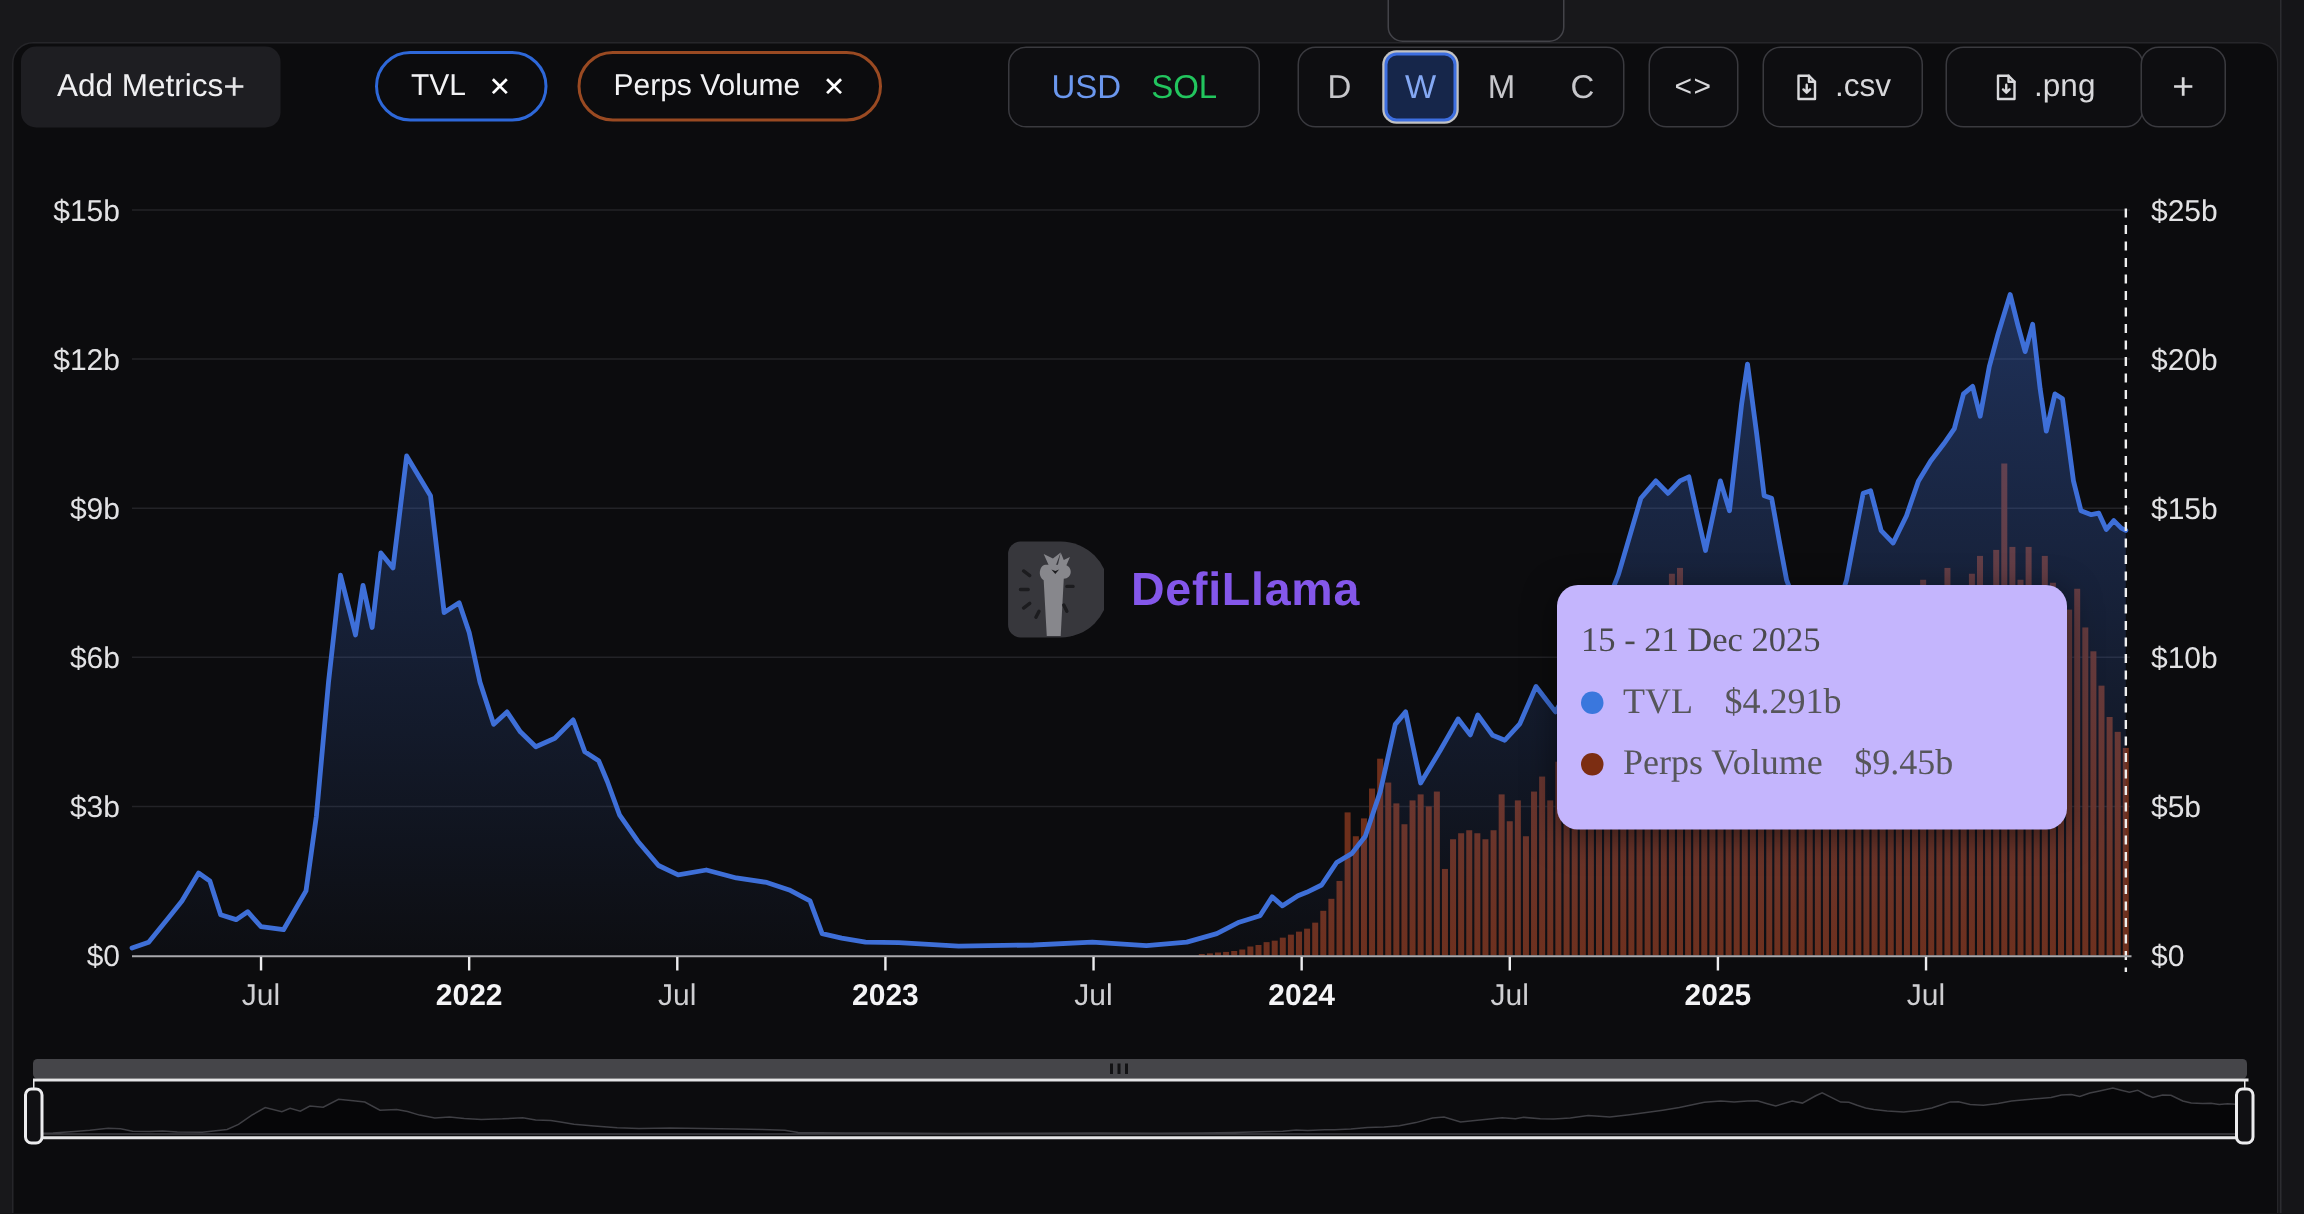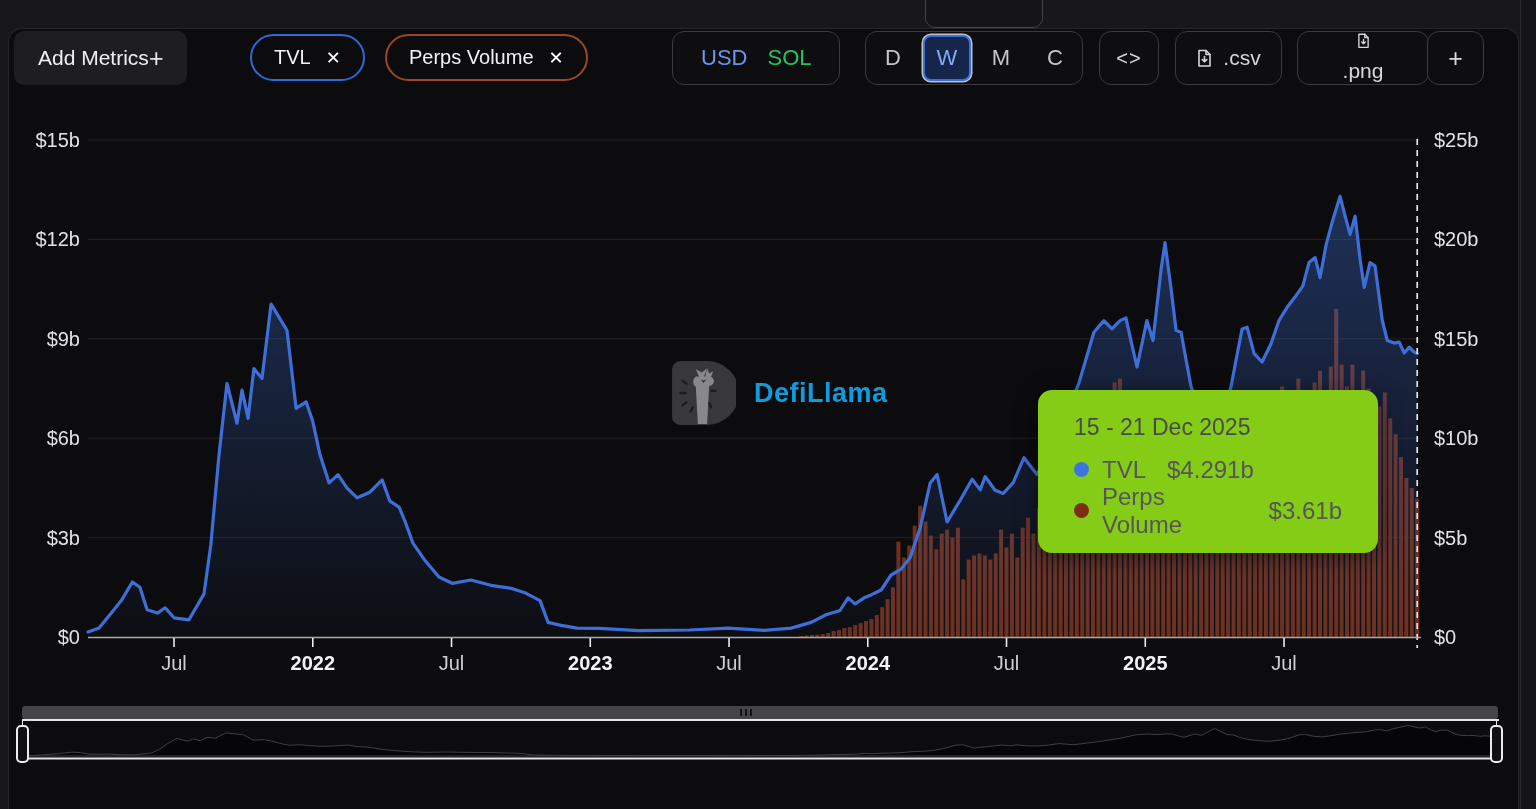--- a/index.html
+++ b/index.html
@@ -25,30 +25,30 @@
   .seg-currency .opt.sel{color:#6B97EE;}
   .seg-intervals{left:865px;width:218px;font-size:22px;}
   .seg-intervals .opt{flex:1;display:flex;align-items:center;justify-content:center;color:#C6C6CA;cursor:pointer;height:100%;}
   .seg-intervals .opt.sel{flex:none;width:48px;height:46px;margin:0 3px;background:#16264A;border:2px solid #3D6EE0;
        border-radius:8px;color:#84A8F3;box-shadow:0 0 0 1.5px rgba(255,255,255,0.75);box-sizing:border-box;}
   .icon-btn{position:absolute;top:31px;height:54px;box-sizing:border-box;display:flex;align-items:center;justify-content:center;
             gap:10px;border:1px solid #3A3A3F;border-radius:12px;background:#0E0E11;color:#D8D8DB;font-size:21px;cursor:pointer;
             font-family:"Liberation Sans",sans-serif;}
   .btn-embed{left:1099px;width:60px;font-size:20px;letter-spacing:1px;}
   .btn-csv{left:1175px;width:107px;}
-  .btn-png{left:1297px;width:132px;flex-direction:column;}
+  .btn-png{left:1297px;width:132px;}
   .btn-plus{left:1427px;width:57px;font-size:25px;}
 
   
   .chart-svg{position:absolute;left:0;top:0;}
   .watermark{position:absolute;left:670px;top:360px;display:flex;align-items:center;gap:18px;opacity:0.95;}
-  .watermark .wm-text{font-size:27px;font-weight:700;color:#0ea5e9;letter-spacing:0.5px;}
-
-  .tooltip{position:absolute;left:1038px;top:390px;width:340px;height:163px;background:#84cc16;border-radius:14px;
-           box-shadow:0 5px 22px rgba(0,0,0,0.5);padding:16px 36px;box-sizing:border-box;}
+  .watermark .wm-text{font-size:31px;font-weight:700;color:#8b5cf6;letter-spacing:0.5px;}
+
+  .tooltip{position:absolute;left:1038px;top:390px;width:340px;height:163px;background:#c4b5fd;border-radius:14px;
+           box-shadow:0 5px 22px rgba(0,0,0,0.5);padding:16px 16px;box-sizing:border-box;font-family:Liberation Serif, serif;}
   .tt-date{font-size:23px;color:#4A4A4E;margin-top:8px;margin-bottom:8px;}
   .tt-row{display:flex;align-items:center;gap:13px;height:41px;font-size:24px;color:#56565A;}
   .tt-dot{width:15px;height:15px;border-radius:50%;flex:none;}
   .tt-val{margin-left:8px;}
 
   
   .scroll-track{position:absolute;left:22px;top:706px;width:1476px;height:13px;background:#454549;border-radius:3px;cursor:pointer;}
   .grip{position:absolute;left:718px;top:3px;display:flex;gap:3px;}
   .grip i{display:block;width:2px;height:7px;background:#121214;}
   .handle{position:absolute;top:725px;width:13px;height:38px;box-sizing:border-box;border:2.5px solid #ECECEE;
@@ -309,21 +309,21 @@
   <div class="tooltip">
     <div class="tt-date">15 - 21 Dec 2025</div>
     <div class="tt-row">
       <span class="tt-dot" style="background: rgb(58, 119, 221);"></span>
       <span>TVL</span>
       <span class="tt-val">$4.291b</span>
     </div>
     <div class="tt-row">
       <span class="tt-dot" style="background: rgb(124, 45, 18);"></span>
       <span>Perps Volume</span>
-      <span class="tt-val">$3.61b</span>
+      <span class="tt-val">$9.45b</span>
     </div>
   </div>
 
   <div class="scroll-track">
     <div class="grip">
         <i></i>
         <i></i>
         <i></i>
       </div>
   </div>

